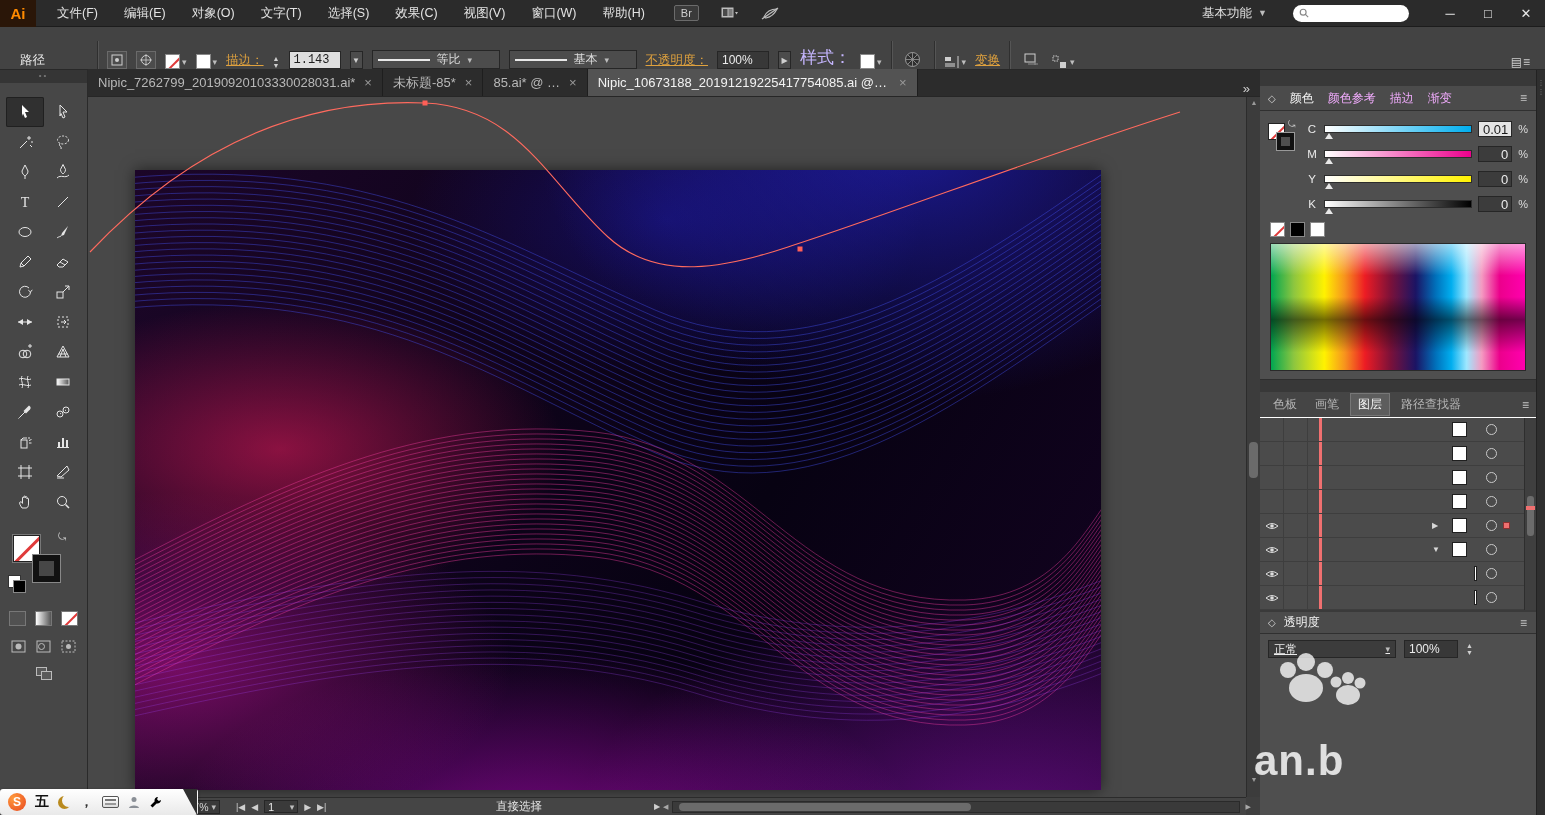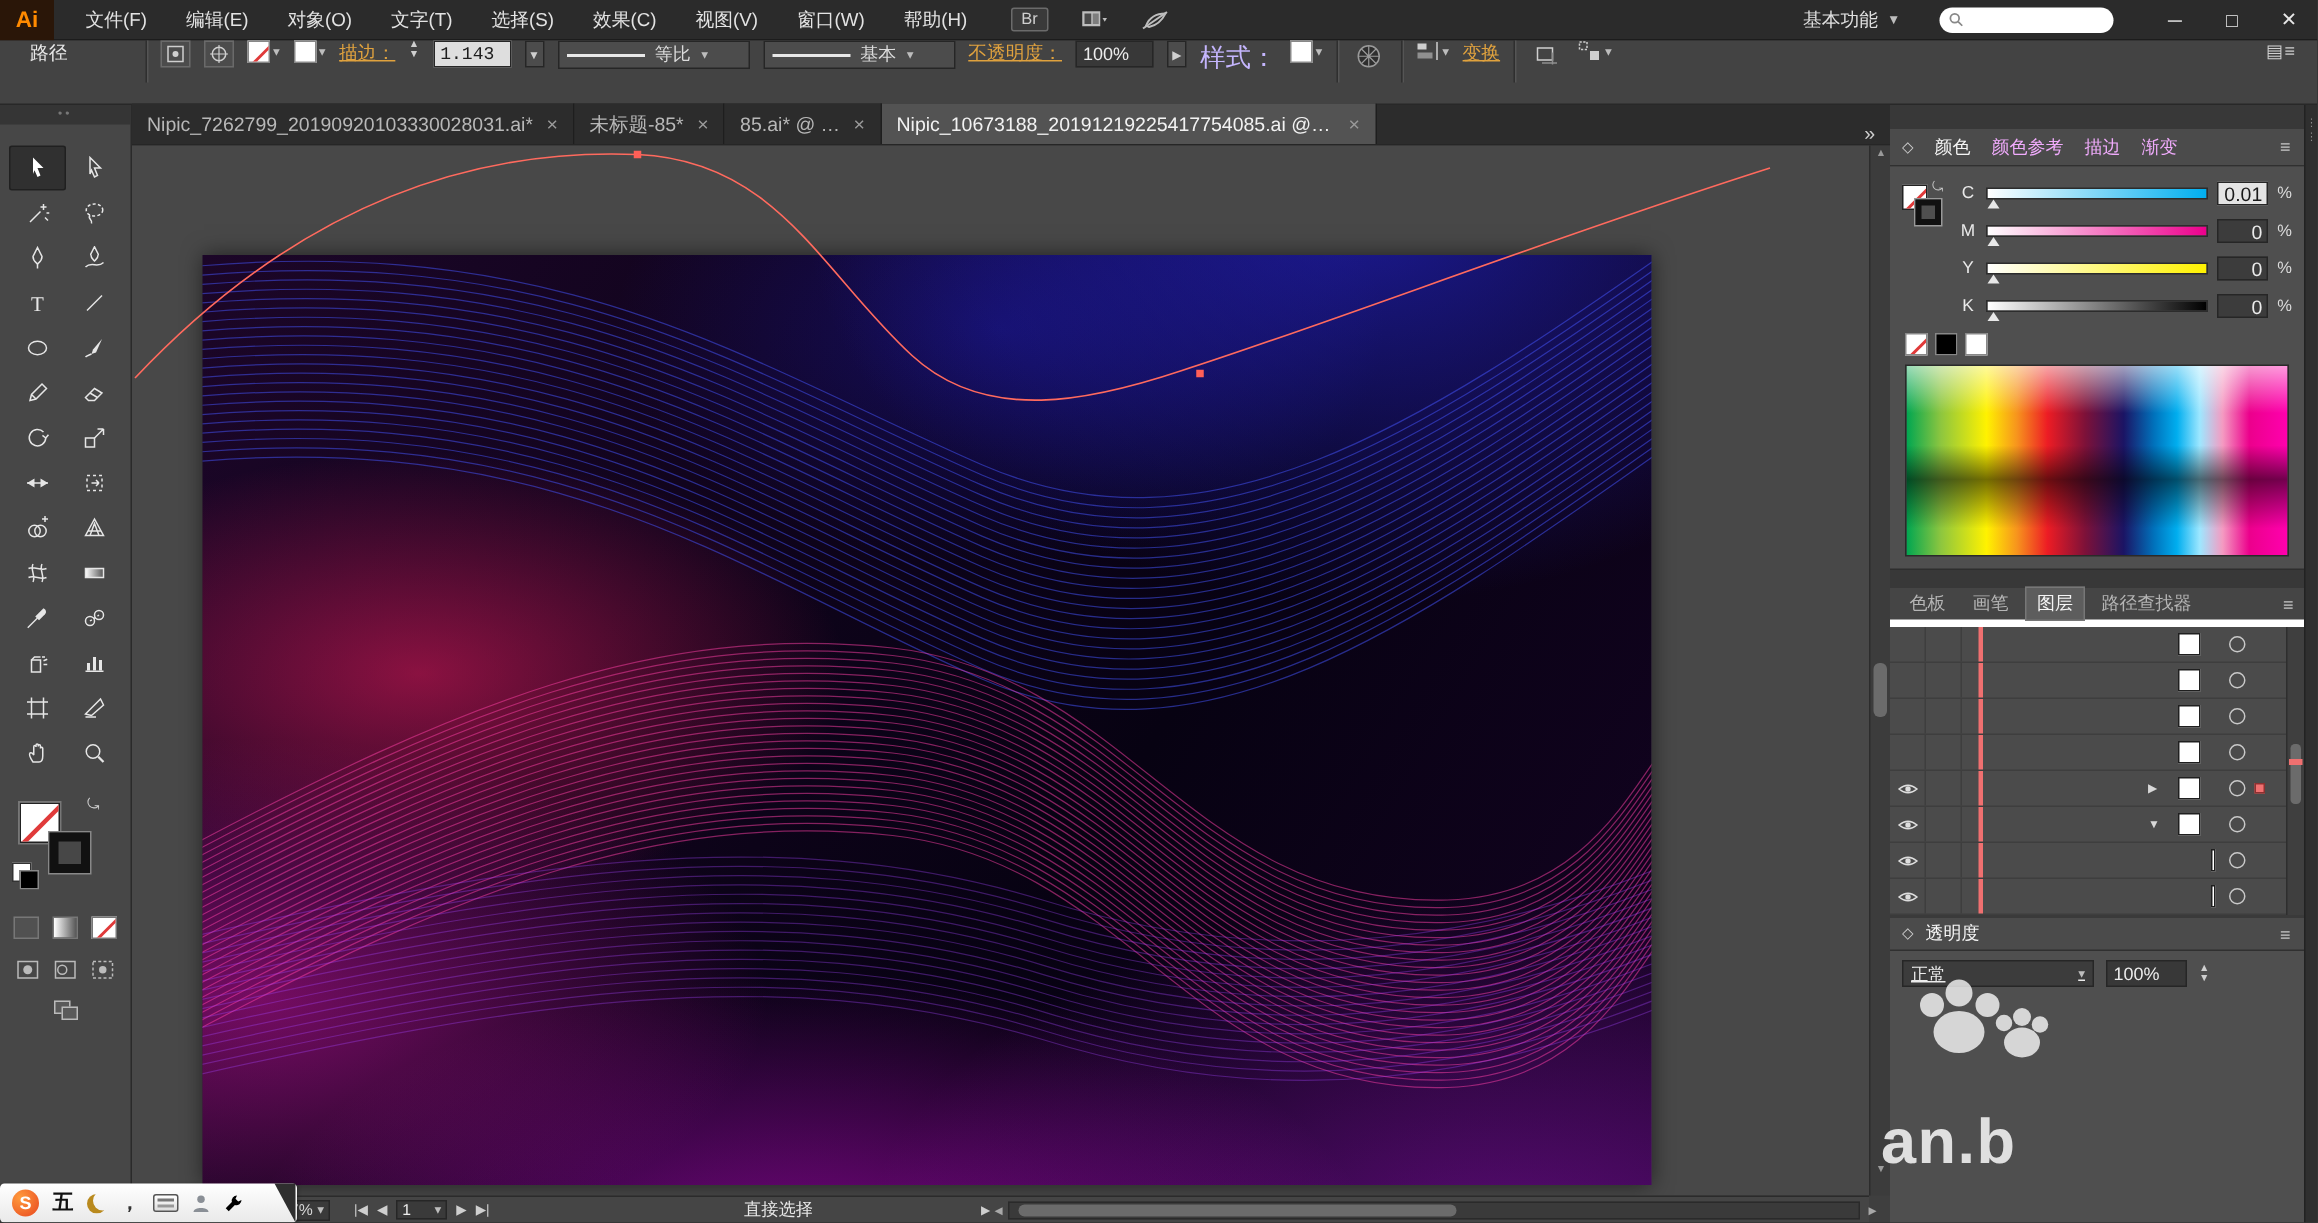--- a/index.html
+++ b/index.html
@@ -13,21 +13,21 @@
   .menu-item{padding:0 13px;color:#e3e3e3;font-size:12.5px;line-height:27px;cursor:default;}
   .br-btn{margin-left:16px;padding:1px 6px;border:1px solid #6b6b6b;border-radius:2px;background:#3a3a3a;color:#cfcfcf;font-size:11px;}
   .mb-icon{margin-left:22px;display:flex;align-items:center;color:#c9c9c9;}
   .mb-spacer{flex:1;}
   .workspace{display:flex;align-items:center;gap:6px;color:#e0e0e0;font-size:12.5px;margin-right:26px;}
   .caret{font-size:9px;color:#bdbdbd;}
   .searchbox{width:116px;height:17px;background:#fff;border-radius:9px;display:flex;align-items:center;padding:0 6px;gap:4px;margin-right:22px;}
   .winbtn{width:38px;height:27px;display:flex;align-items:center;justify-content:center;color:#e8e8e8;font-size:13px;}
 
   
-  .controlbar{position:absolute;left:0;top:27px;width:1545px;height:43px;background:#434343;border-bottom:1px solid #282828;display:flex;align-items:flex-start;padding:0 8px;gap:9px;}
+  .controlbar{position:absolute;left:0;top:27px;width:1545px;height:43px;background:#434343;border-bottom:1px solid #282828;display:flex;align-items:flex-end;padding:0 8px;gap:9px;}
   .cb-sel-label{width:80px;padding-left:12px;font-size:12.5px;color:#e8e8e8;}
   .cb-sep{width:1px;height:28px;background:#2f2f2f;box-shadow:1px 0 0 #555;}
   .cb-link{color:#e0a23e;text-decoration:underline;font-size:12.5px;}
   .cb-label{color:#c4b5fd;font-size:17px;}
   .iconbox{width:20px;height:18px;border:1px solid #6a6a6a;background:#4c4c4c;display:flex;align-items:center;justify-content:center;}
   .swatchdrop{display:flex;align-items:center;gap:2px;}
   .swatch{width:15px;height:15px;background:#fff;border:1px solid #888;position:relative;overflow:hidden;}
   .swatch.none:before{content:"";position:absolute;left:-2px;top:6px;width:24px;height:2px;background:#e03a3a;transform:rotate(-45deg);}
   .field{height:18px;border:1px solid #262626;display:flex;align-items:center;padding:0 4px;font-size:12px;}
   .field.light{background:#dedede;color:#1d1d1d;}
@@ -117,21 +117,21 @@
   .spct{color:#dcdcdc;font-size:11px;}
   .swrow{display:flex;align-items:center;gap:5px;margin:10px 0 6px 2px;}
   .chip{width:15px;height:15px;border:1px solid #888;background:#fff;position:relative;overflow:hidden;}
   .chip.none:before{content:"";position:absolute;left:-3px;top:6px;width:26px;height:1.8px;background:#e03a3a;transform:rotate(-45deg);}
   .chip.black{background:#000;}
   .spectrum{height:128px;margin:2px;border:1px solid #2a2a2a;background:
     linear-gradient(to bottom, rgba(255,255,255,.6) 0%, rgba(255,255,255,0) 25%, rgba(0,0,0,0) 42%, rgba(0,0,0,.55) 60%, rgba(0,0,0,0) 86%),
     linear-gradient(90deg,#00a651 0%,#8dc63f 9%,#fff200 21%,#f7941d 29%,#ed1c24 37%,#7c1139 47%,#1b1464 57%,#0072bc 65%,#00aeef 71%,#9ee7ff 77%,#f49ac1 83%,#ec008c 90%,#ff00ae 100%);}
 
   .panelgap{height:12px;background:#383838;}
-  .ptabs{display:flex;align-items:center;gap:4px;height:26px;background:#454545;border-bottom:5px solid #ffffff;padding:0 6px;font-size:12px;}
+  .ptabs{display:flex;align-items:center;gap:4px;height:26px;background:#454545;border-bottom:1px solid #ffffff;padding:0 6px;font-size:12px;}
   .ptab{padding:2px 7px;color:#b5b5b5;}
   .ptab.active{background:#5d5d5d;border:1px solid #777;color:#f5f5f5;}
 
   #layer-rows{background:#4b4b4b;position:relative;}
   .lrow{position:relative;height:24px;border-bottom:1px solid #3e3e3e;display:flex;align-items:center;}
   .lr-eye{width:24px;height:100%;border-right:1px solid #3e3e3e;display:flex;align-items:center;justify-content:center;}
   .lr-col2{width:24px;height:100%;border-right:1px solid #3e3e3e;}
   .lr-red{width:3px;height:100%;background:#f07070;margin-left:11px;}
   .lr-arrow{position:absolute;left:172px;color:#d8d8d8;font-size:8px;}
   .lr-chip{position:absolute;left:192px;width:15px;height:15px;background:#fff;border:1px solid #1f1f1f;}

